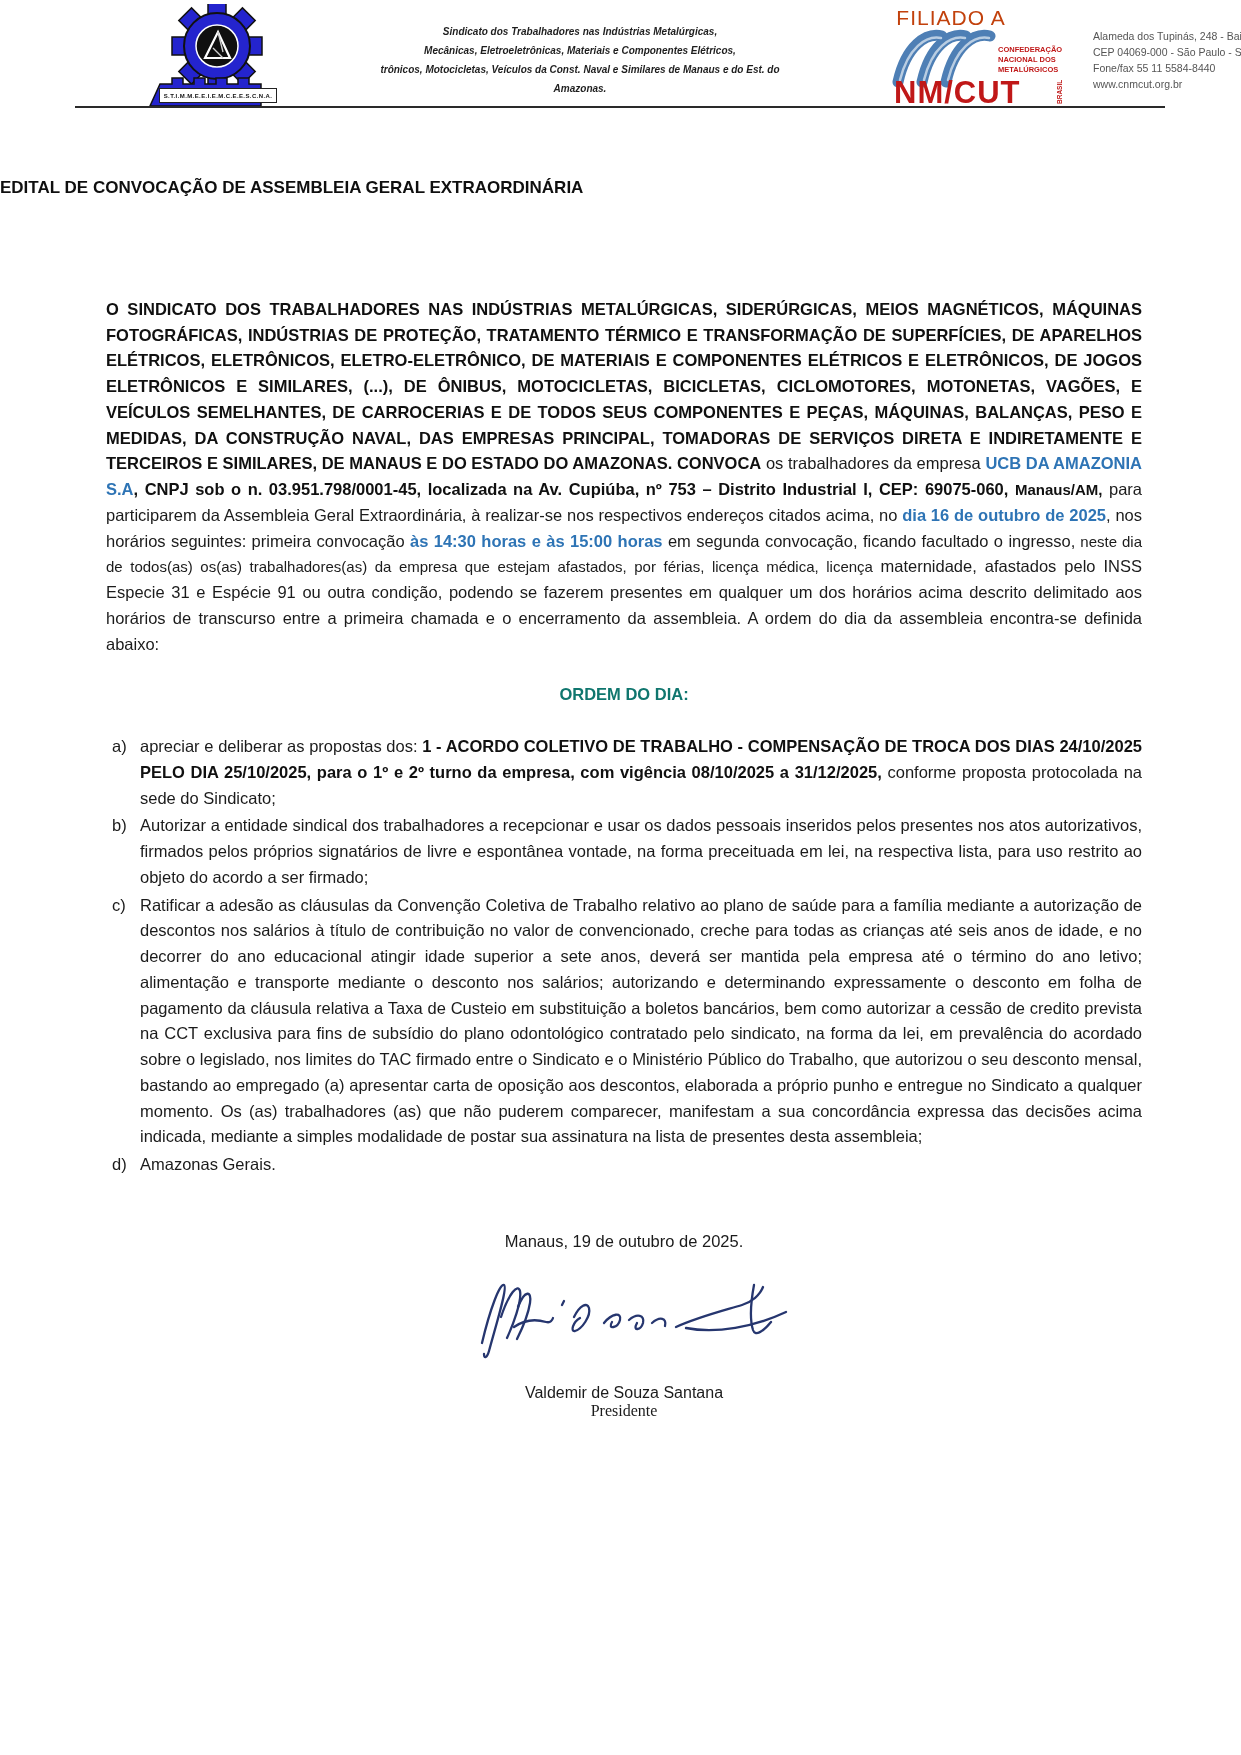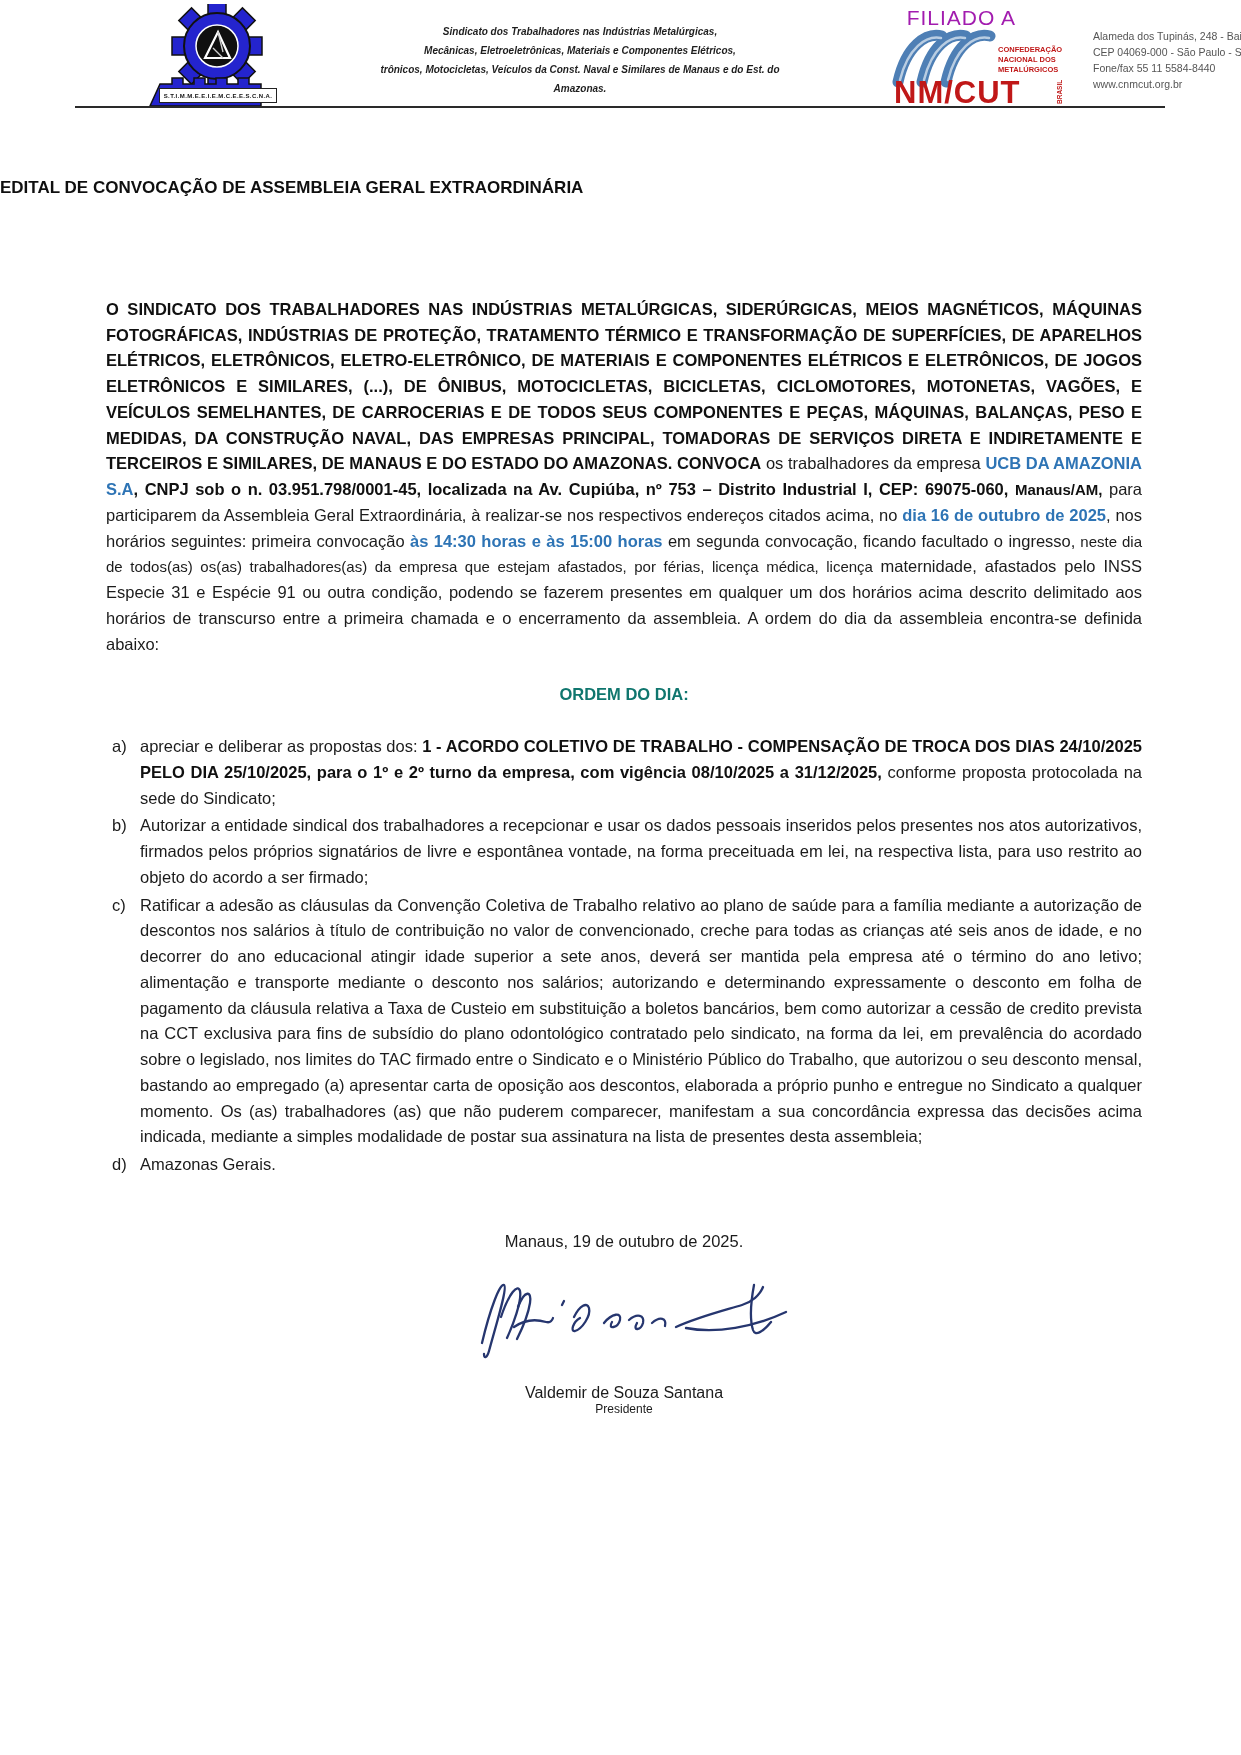--- a/index.html
+++ b/index.html
@@ -6,43 +6,43 @@
   .page{position:relative;width:1241px;height:1755px;background:#ffffff;overflow:hidden;
         font-family:"Liberation Sans",sans-serif;color:#1b1b1b;}
 
   
   .gear-wrap{position:absolute;left:146px;top:4px;width:142px;height:104px;}
   .gear-banner-text{position:absolute;left:13px;top:84px;width:116px;height:13px;
         background:#ffffff;border:1px solid #222;display:flex;align-items:center;justify-content:center;
         font-size:6px;letter-spacing:.4px;color:#111;font-weight:bold;white-space:nowrap;overflow:hidden;}
   .org-name{position:absolute;left:278px;top:22px;width:604px;text-align:center;
         font-style:italic;font-weight:bold;font-size:10px;line-height:19px;color:#1e1e1e;}
-  .filiado{position:absolute;left:886px;top:6px;width:130px;text-align:right;
-        font-size:21px;color:#a21caf;letter-spacing:1px;}
+  .filiado{position:absolute;left:886px;top:6px;width:130px;text-align:center;
+        font-size:21px;color:#c2410c;letter-spacing:1px;}
   .cnm-logo{position:absolute;left:892px;top:28px;}
   .addr{position:absolute;left:1093px;top:28px;width:148px;font-size:10.5px;line-height:16px;
         color:#555;white-space:nowrap;overflow:hidden;}
   .hdr-rule{position:absolute;top:106px;left:75px;width:1090px;border-top:2px solid #2a2a2a;}
 
   
   .doc-title{position:absolute;top:178px;left:0;width:100%;text-align:left;
         font-weight:bold;font-size:17px;color:#0f0f0f;}
   .main{position:absolute;top:297px;left:106px;width:1036px;}
   .body-par{font-size:16.5px;line-height:1.56;text-align:justify;margin:0;}
   .b{font-weight:bold;color:#101010;}
   .blue{font-weight:bold;color:var(--accent-blue,#2E74B5);}
   .sm{font-size:15px;}
   .order-heading{text-align:center;font-weight:bold;font-size:16.5px;margin:28px 0 30px 0;color:#0f766e;}
   .order-item{position:relative;padding-left:34px;font-size:16.5px;line-height:1.56;
         text-align:justify;margin-bottom:2px;}
   .order-marker{position:absolute;left:6px;top:0;}
   .date-line{text-align:center;font-size:16.5px;margin-top:54px;}
   .sig-block{text-align:center;margin-top:24px;height:100px;}
   .signer{text-align:center;font-size:16px;margin-top:9px;}
-  .role{text-align:center;font-size:12px;}
+  .role{text-align:center;font-size:16px;font-family:Liberation Serif, serif;}
 
   
   .footer{position:absolute;top:1643px;left:60px;width:1121px;text-align:center;}
   .footer-rule{border-top:2px solid #111;margin-bottom:12px;}
   .f1,.f2{font-size:17px;line-height:24px;color:#0f0f0f;}
   .f3{font-size:14.5px;margin-top:5px;color:#0f0f0f;}
 </style>
 </head>
 <body>
 

